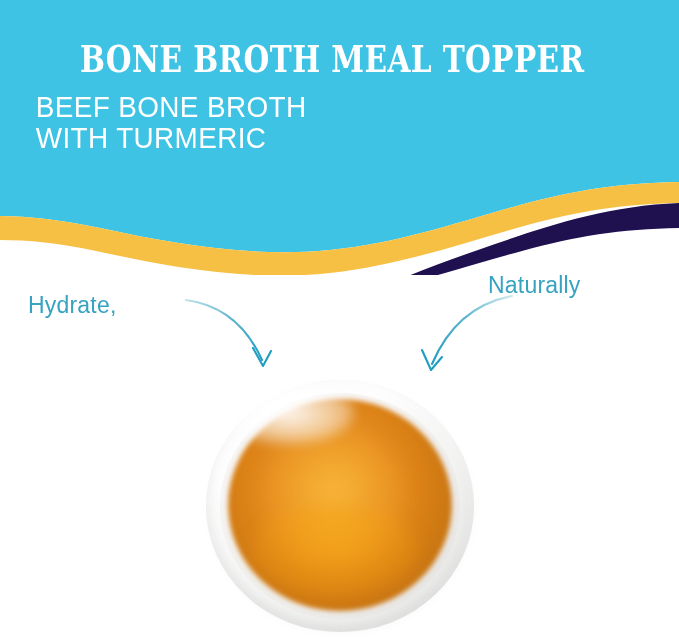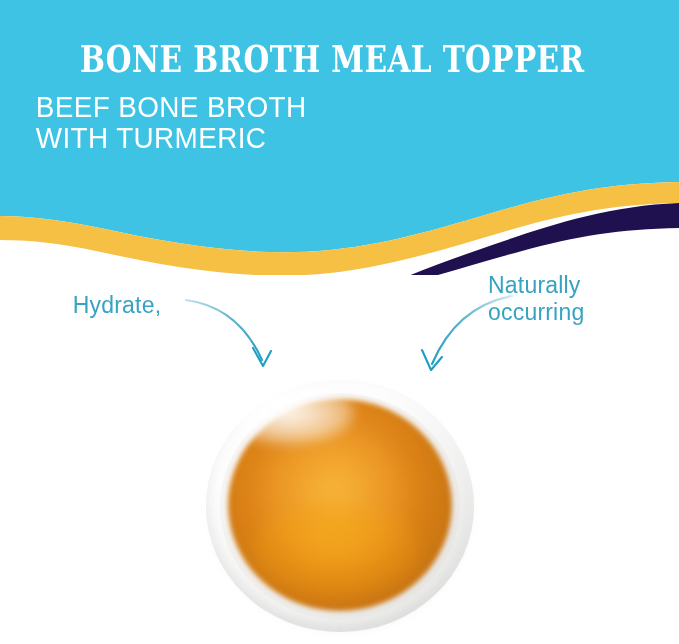--- a/index.html
+++ b/index.html
@@ -79,21 +79,20 @@
     font-size: 23px;
     line-height: 27px;
     letter-spacing: 0.2px;
   }
   .callout .cl-line { display: block; }
 
   #callout-left {
     left: 28px;
     top: 292px;
     width: 178px;
-    text-align: center;
   }
   #callout-right {
     left: 488px;
     top: 272px;
     width: 170px;
   }
 
   
   #arrows {
     position: absolute;
@@ -271,21 +270,20 @@
       <span class="sub-line">WITH TURMERIC</span>
     </div>
   </div>
 
   <div id="callout-left" class="callout">
     <span class="cl-line">Hydrate,</span>
   </div>
 
   <div id="callout-right" class="callout">
     <span class="cl-line">Naturally</span>
-    <span class="cl-line">occurring</span>
   </div>
 
   <svg id="arrows" viewBox="0 0 679 140" preserveAspectRatio="none">
     <defs>
       <linearGradient id="arrowGradL" x1="0" y1="0" x2="1" y2="1">
         <stop offset="0%" stop-color="#bfe2ec"></stop>
         <stop offset="45%" stop-color="#5fb4cd"></stop>
         <stop offset="100%" stop-color="#1f9ec2"></stop>
       </linearGradient>
       <linearGradient id="arrowGradR" x1="1" y1="0" x2="0" y2="1">

